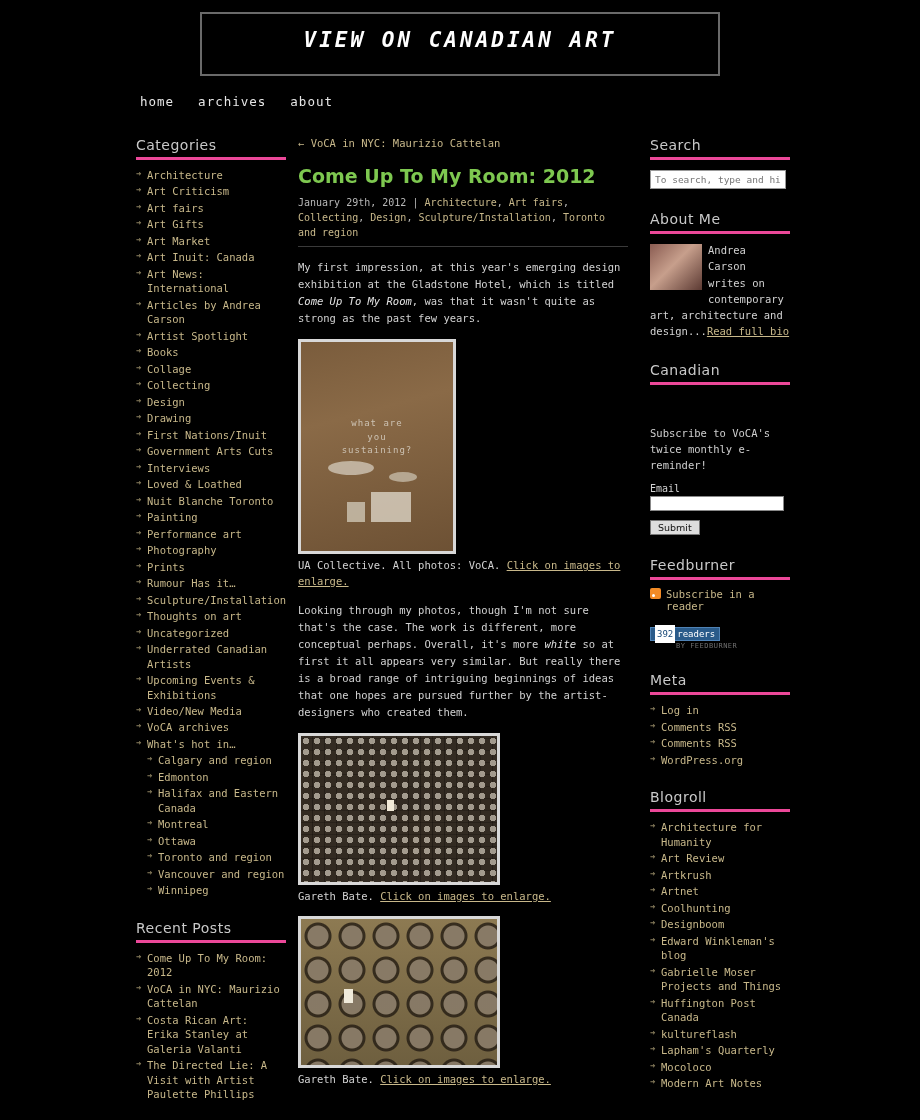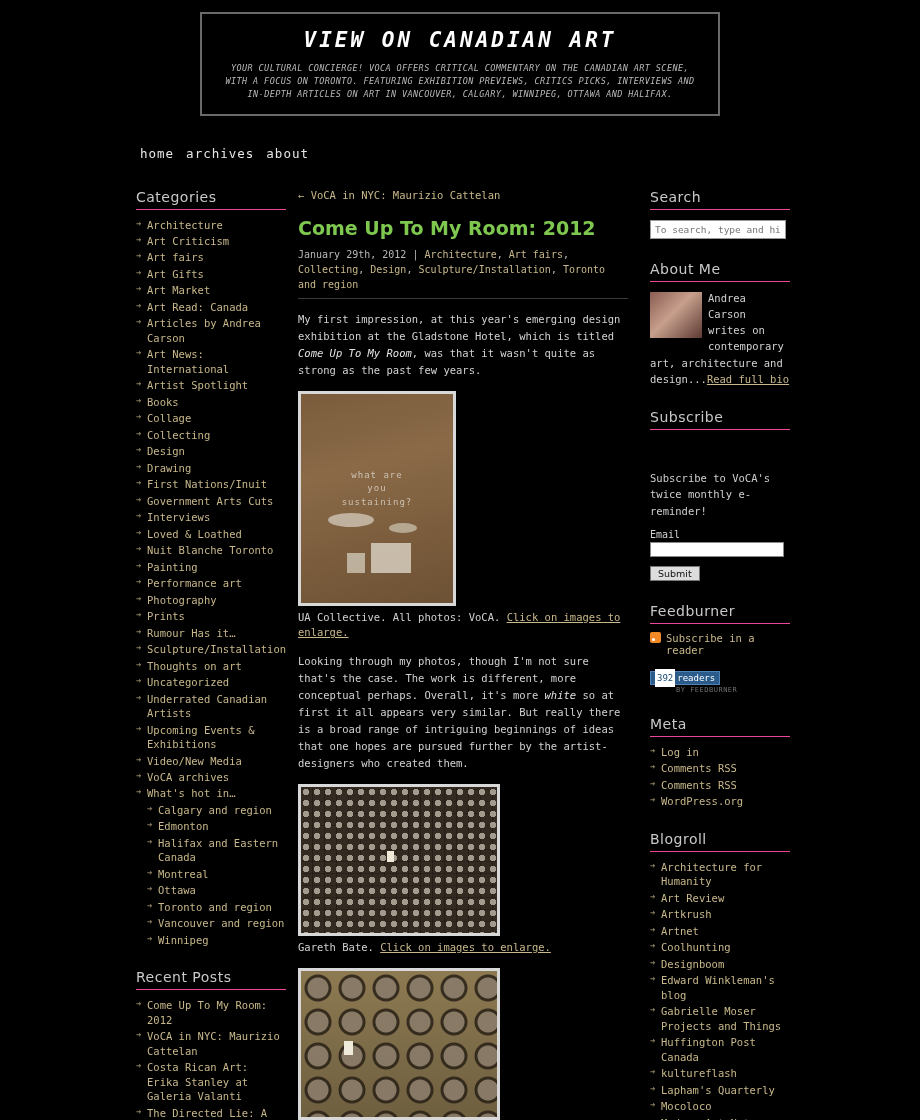--- a/index.html
+++ b/index.html
@@ -36,44 +36,44 @@
     font-size: 8.5px;
     line-height: 1.55;
     letter-spacing: 0.4px;
     color: #b9b9b9;
     text-transform: uppercase;
     padding: 0 8px;
   }
 
   
   .nav {
-    margin: 30px 0 0 140px;
+    margin: 18px 0 0 140px;
     display: flex;
-    gap: 12px;
+    gap: 24px;
     font-size: 12.5px;
     letter-spacing: 1px;
   }
   .nav a { color: #e6e6e6; }
 
   
   .content-wrap {
     display: flex;
     margin-top: 28px;
     padding-left: 136px;
     gap: 0;
   }
   .col-left { width: 150px; flex: 0 0 150px; }
   .col-main { width: 330px; flex: 0 0 330px; margin-left: 12px; }
   .col-right { width: 140px; flex: 0 0 140px; margin-left: 22px; }
 
   .widget-title {
     font-family: "DejaVu Sans", "Liberation Sans", sans-serif;
     font-size: 14px;
     color: #c9c9c9;
-    border-bottom: 1px solid #ec4899;
+    border-bottom: 3px solid #ec4899;
     padding-bottom: 4px;
     margin-bottom: 8px;
     letter-spacing: 0.5px;
   }
   .widget { margin-bottom: 22px; }
 
   ul.linklist { list-style: none; margin: 0; padding: 0; }
   ul.linklist li {
     font-size: 10.5px;
     line-height: 1.38;
@@ -238,21 +238,20 @@
   }
   .feed-count .num { background: #fff; color: #1a4a78; padding: 4px 2px; margin-right: 2px; text-align: right; }
   .feed-sub { font-size: 7px; color: #6f6f6f; letter-spacing: .5px; margin-top: 1px; padding-left: 26px; }
 </style>
 </head>
 <body>
 
 <div class="site-header-wrap">
   <div class="site-header">
     <div class="site-title">VIEW ON CANADIAN ART</div>
-    <div class="site-tagline">YOUR CULTURAL CONCIERGE! VOCA OFFERS CRITICAL COMMENTARY ON THE CANADIAN ART SCENE, WITH A FOCUS ON TORONTO. FEATURING EXHIBITION PREVIEWS, CRITICS PICKS, INTERVIEWS AND IN-DEPTH ARTICLES ON ART IN VANCOUVER, CALGARY, WINNIPEG, OTTAWA AND HALIFAX.</div>
   </div>
 </div>
 
 <div class="nav">
   <a href="#">home</a>
   <a href="#">archives</a>
   <a href="#">about</a>
 </div>
 
 <div class="content-wrap">
@@ -260,23 +259,23 @@
   <div class="col-left">
 
     <div class="widget">
       <div class="widget-title">Categories</div>
       <ul class="linklist">
         <li><a href="#">Architecture</a></li>
         <li><a href="#">Art Criticism</a></li>
         <li><a href="#">Art fairs</a></li>
         <li><a href="#">Art Gifts</a></li>
         <li><a href="#">Art Market</a></li>
-        <li><a href="#">Art Read: Canada</a></li>
+        <li><a href="#">Art Inuit: Canada</a></li>
+        <li><a href="#">Art News: International</a></li>
         <li><a href="#">Articles by Andrea Carson</a></li>
-        <li><a href="#">Art News: International</a></li>
         <li><a href="#">Artist Spotlight</a></li>
         <li><a href="#">Books</a></li>
         <li><a href="#">Collage</a></li>
         <li><a href="#">Collecting</a></li>
         <li><a href="#">Design</a></li>
         <li><a href="#">Drawing</a></li>
         <li><a href="#">First Nations/Inuit</a></li>
         <li><a href="#">Government Arts Cuts</a></li>
         <li><a href="#">Interviews</a></li>
         <li><a href="#">Loved &amp; Loathed</a></li>
@@ -379,21 +378,21 @@
     </div>
 
     <div class="widget">
       <div class="widget-title">About Me</div>
       <div class="about-text">
         <span class="avatar"><span class="fig"></span></span><span>Andrea Carson writes on contemporary art, architecture and design...</span><a href="#">Read full bio</a>
       </div>
     </div>
 
     <div class="widget">
-      <div class="widget-title">Subscribe</div>
+      <div class="widget-title">Canadian</div>
       <div class="sub-text">Subscribe to VoCA's twice monthly e-reminder!</div>
       <div class="email-label">Email</div>
       <input class="email-input" type="text" value="" style="">
       <button class="submit-btn">Submit</button>
     </div>
 
     <div class="widget">
       <div class="widget-title">Feedburner</div>
       <div class="feed-row">
         <span class="rss-icon"></span>

